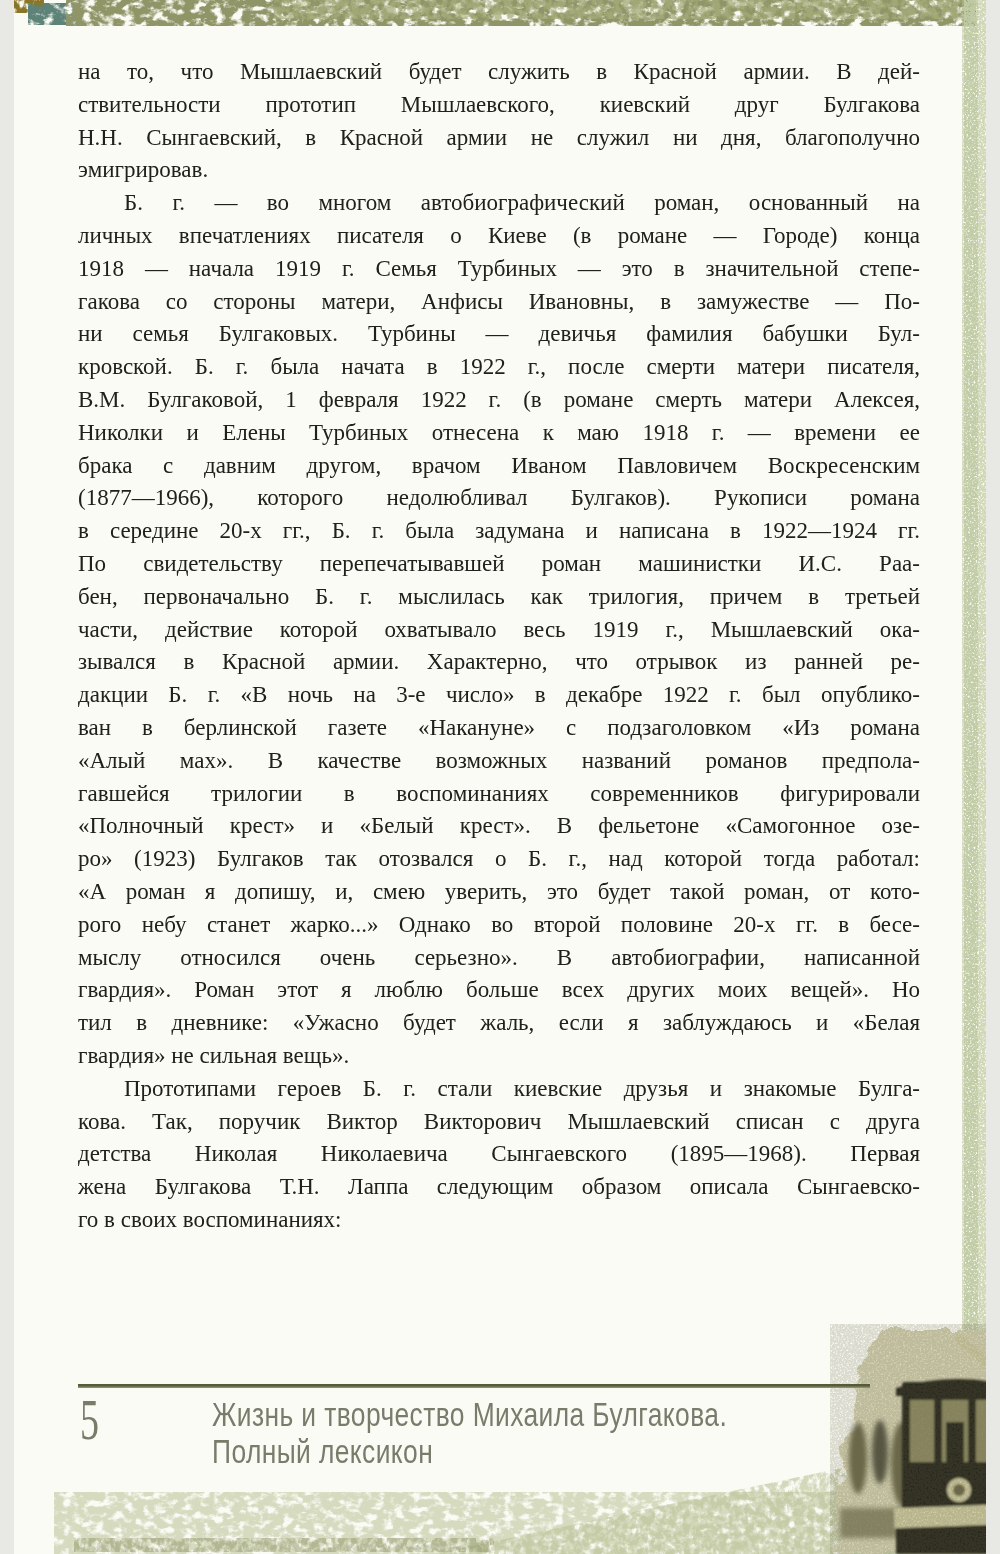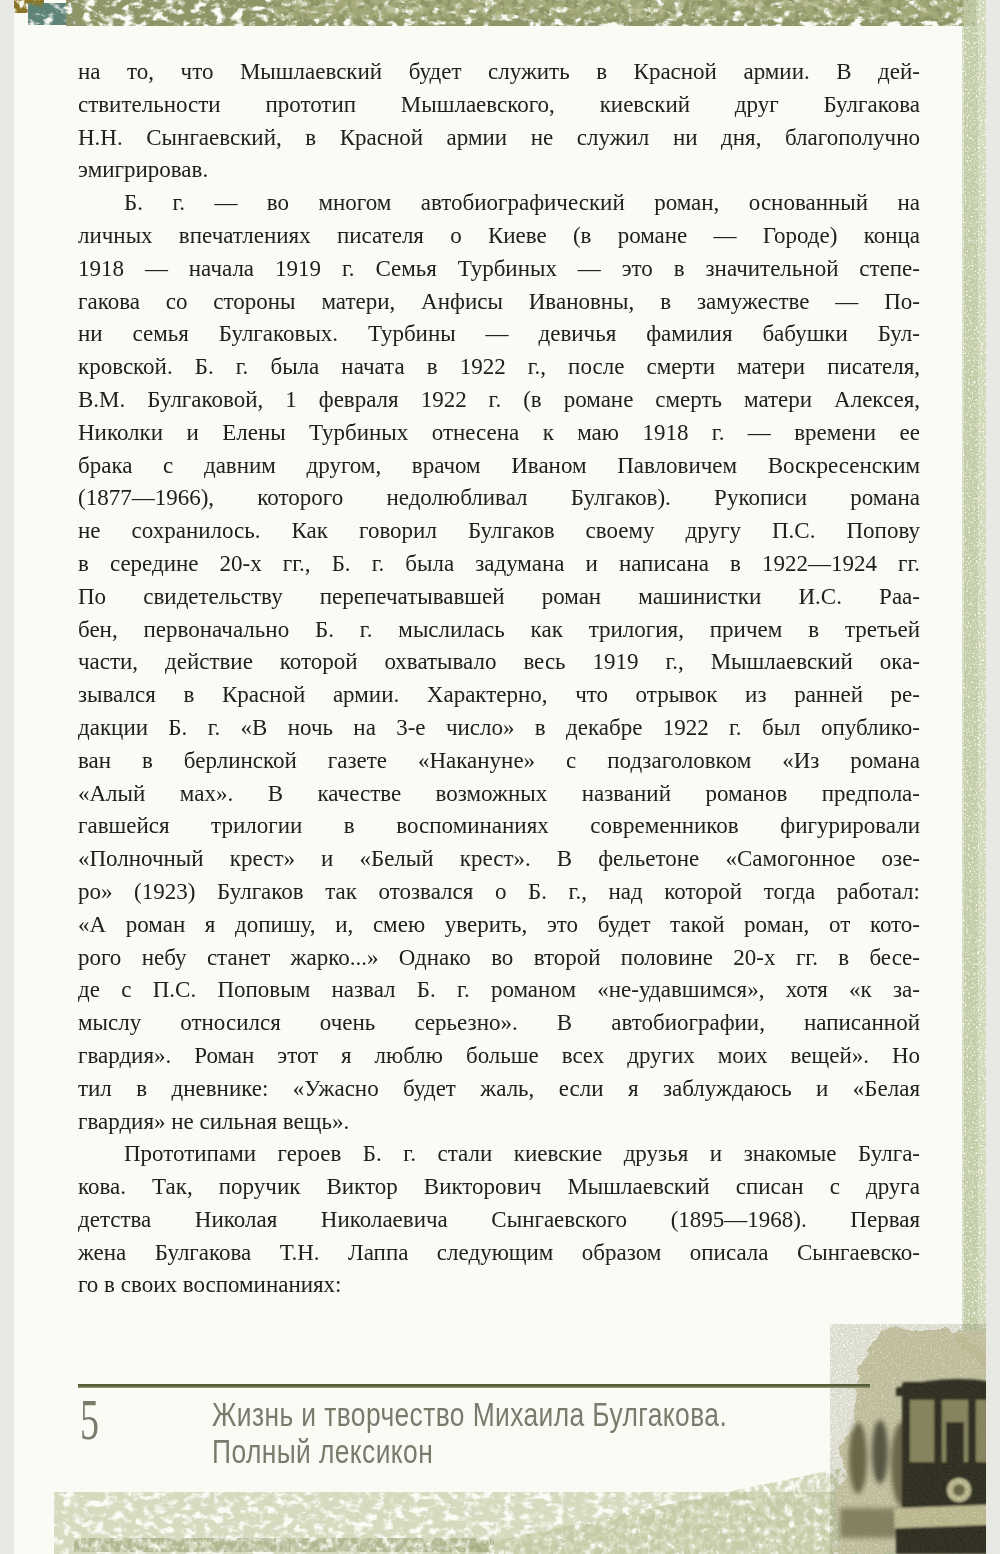--- a/index.html
+++ b/index.html
@@ -143,35 +143,33 @@
       <div class="line indent"><span>Б. г. — во многом автобиографический роман, основанный на</span></div>
       <div class="line"><span>личных впечатлениях писателя о Киеве (в романе — Городе) конца</span></div>
       <div class="line"><span>1918 — начала 1919 г. Семья Турбиных — это в значительной степе-</span></div>
       <div class="line"><span>гакова со стороны матери, Анфисы Ивановны, в замужестве — По-</span></div>
       <div class="line"><span>ни семья Булгаковых. Турбины — девичья фамилия бабушки Бул-</span></div>
       <div class="line"><span>кровской. Б. г. была начата в 1922 г., после смерти матери писателя,</span></div>
       <div class="line"><span class="it">В.М. Булгаковой,</span><span> 1 февраля 1922 г. (в романе смерть матери Алексея,</span></div>
       <div class="line"><span>Николки и Елены Турбиных отнесена к маю 1918 г. — времени ее</span></div>
       <div class="line"><span>брака с давним другом, врачом Иваном Павловичем Воскресенским</span></div>
       <div class="line"><span>(1877—1966), которого недолюбливал Булгаков). Рукописи романа</span></div>
-      <div class="line"><span>не сохранилось. Как говорил Булгаков своему другу П.С. Попову</span></div>
       <div class="line"><span>в середине 20-х гг., Б. г. была задумана и написана в 1922—1924 гг.</span></div>
       <div class="line"><span>По свидетельству перепечатывавшей роман машинистки И.С. Раа-</span></div>
       <div class="line"><span>бен, первоначально Б. г. мыслилась как трилогия, причем в третьей</span></div>
       <div class="line"><span>части, действие которой охватывало весь 1919 г., Мышлаевский ока-</span></div>
       <div class="line"><span>зывался в Красной армии. Характерно, что отрывок из ранней ре-</span></div>
       <div class="line"><span>дакции Б. г. </span><span class="it">«В ночь на 3-е число»</span><span> в декабре 1922 г. был опублико-</span></div>
       <div class="line"><span>ван в берлинской газете «Накануне» с подзаголовком «Из романа</span></div>
       <div class="line"><span>«Алый мах». В качестве возможных названий романов предпола-</span></div>
       <div class="line"><span>гавшейся трилогии в воспоминаниях современников фигурировали</span></div>
       <div class="line"><span>«Полночный крест» и «Белый крест». В фельетоне </span><span class="it">«Самогонное озе-</span></div>
       <div class="line"><span class="it">ро»</span><span> (1923) Булгаков так отозвался о Б. г., над которой тогда работал:</span></div>
       <div class="line"><span>«А роман я допишу, и, смею уверить, это будет такой роман, от кото-</span></div>
       <div class="line"><span>рого небу станет жарко...» Однако во второй половине 20-х гг. в бесе-</span></div>
-      <div class="line"><span>де с </span><span class="it">П.С. Поповым</span><span> назвал Б. г. романом «не-удавшимся», хотя «к за-</span></div>
       <div class="line"><span>мыслу относился очень серьезно». В автобиографии, написанной</span></div>
       <div class="line"><span>гвардия». Роман этот я люблю больше всех других моих вещей». Но</span></div>
       <div class="line"><span>тил в дневнике: «Ужасно будет жаль, если я заблуждаюсь и «Белая</span></div>
       <div class="line end"><span>гвардия» не сильная вещь».</span></div>
       <div class="line indent"><span>Прототипами героев Б. г. стали киевские друзья и знакомые Булга-</span></div>
       <div class="line"><span>кова. Так, поручик Виктор Викторович Мышлаевский списан с друга</span></div>
       <div class="line"><span>детства Николая Николаевича Сынгаевского (1895—1968). Первая</span></div>
       <div class="line"><span>жена Булгакова </span><span class="it">Т.Н. Лаппа</span><span> следующим образом описала Сынгаевско-</span></div>
       <div class="line end"><span>го в своих воспоминаниях:</span></div>
     </main>

